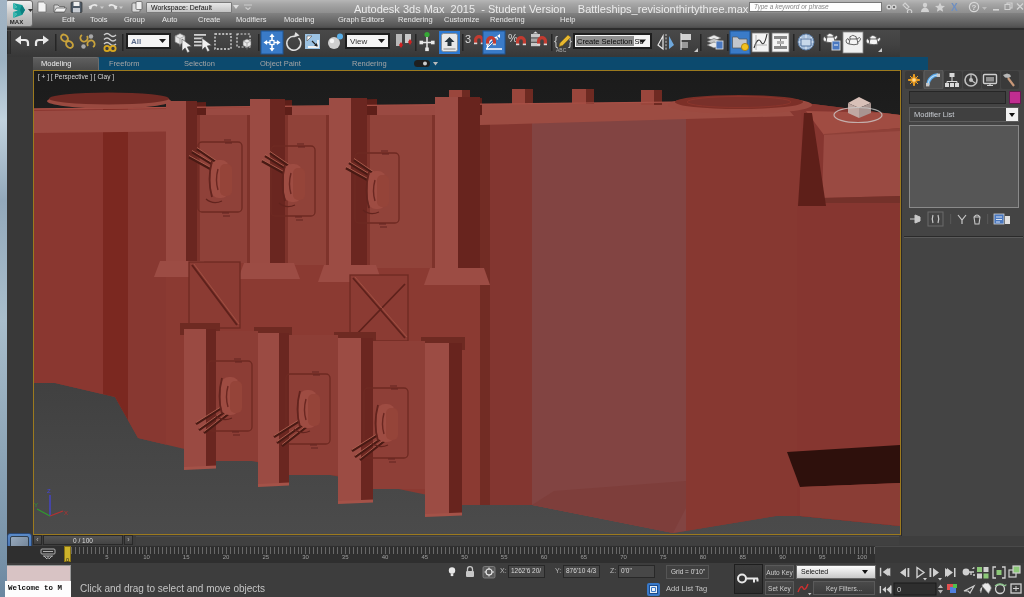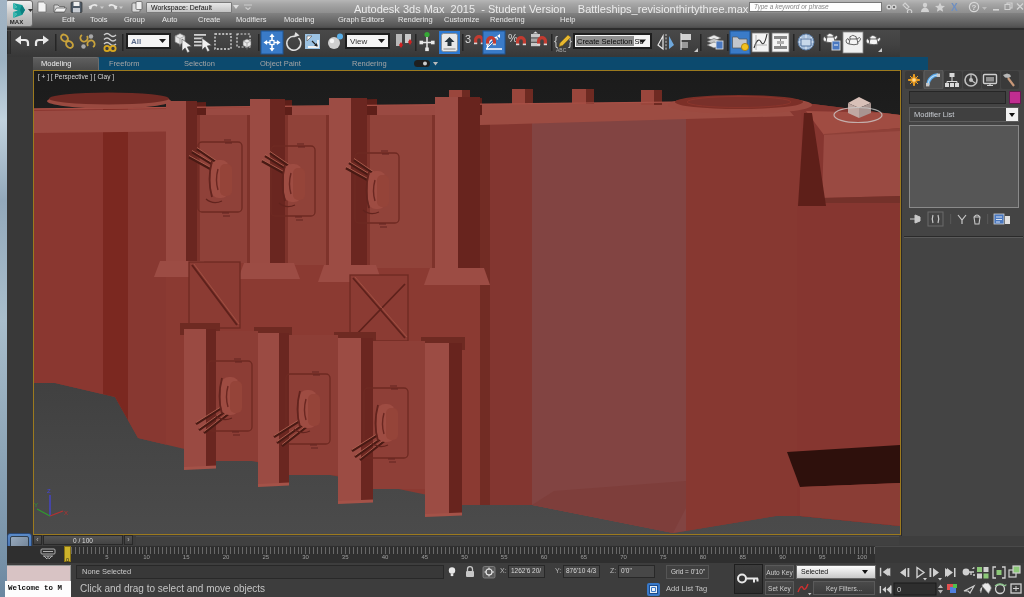--- a/index.html
+++ b/index.html
@@ -647,21 +647,20 @@
     <span class="abs" style="left:648.2px;top:8px;width:16px;text-align:center;font-size:6px;color:#9e9e9e">75</span>
     <span class="abs" style="left:688.0px;top:8px;width:16px;text-align:center;font-size:6px;color:#9e9e9e">80</span>
     <span class="abs" style="left:727.8px;top:8px;width:16px;text-align:center;font-size:6px;color:#9e9e9e">85</span>
     <span class="abs" style="left:767.5px;top:8px;width:16px;text-align:center;font-size:6px;color:#9e9e9e">90</span>
     <span class="abs" style="left:807.2px;top:8px;width:16px;text-align:center;font-size:6px;color:#9e9e9e">95</span>
     <span class="abs" style="left:847.0px;top:8px;width:16px;text-align:center;font-size:6px;color:#9e9e9e">100</span>
     <div class="abs" style="left:868px;top:0;width:149px;height:17px;background:#383838;border-top:1px solid #4a4a4a"></div>
   </div>
   <div class="abs" style="left:64px;top:546px;width:7px;height:16px;background:#cdb32b;border:1px solid #8a7414;font-size:5.5px;color:#222;text-align:center;line-height:27px">0</div>
   <div id="statusbar" class="abs">
-    <div class="fld" style="left:76px;top:2px;width:368px;height:14px;background:#383838;font-size:7.5px;line-height:12px;padding-left:5px;color:#c8c8c8">None Selected</div>
     <svg class="abs" style="left:446px;top:2px" width="55" height="14" viewBox="0 0 55 14">
       <g fill="#e8e8e8">
           <circle cx="6" cy="5.5" r="3.2"></circle>
           <path d="M4.7 8.5 h2.6 v2.6 h-2.6 z"></path>
         </g>
       <g>
           <rect x="20" y="6" width="8" height="6" rx="1" fill="#c8c8c8"></rect>
           <path d="M21.5 6 v-1.8 a2.5 2.5 0 0 1 5 0 v1.8" fill="none" stroke="#c8c8c8" stroke-width="1.3"></path>
         </g>
       <g>

